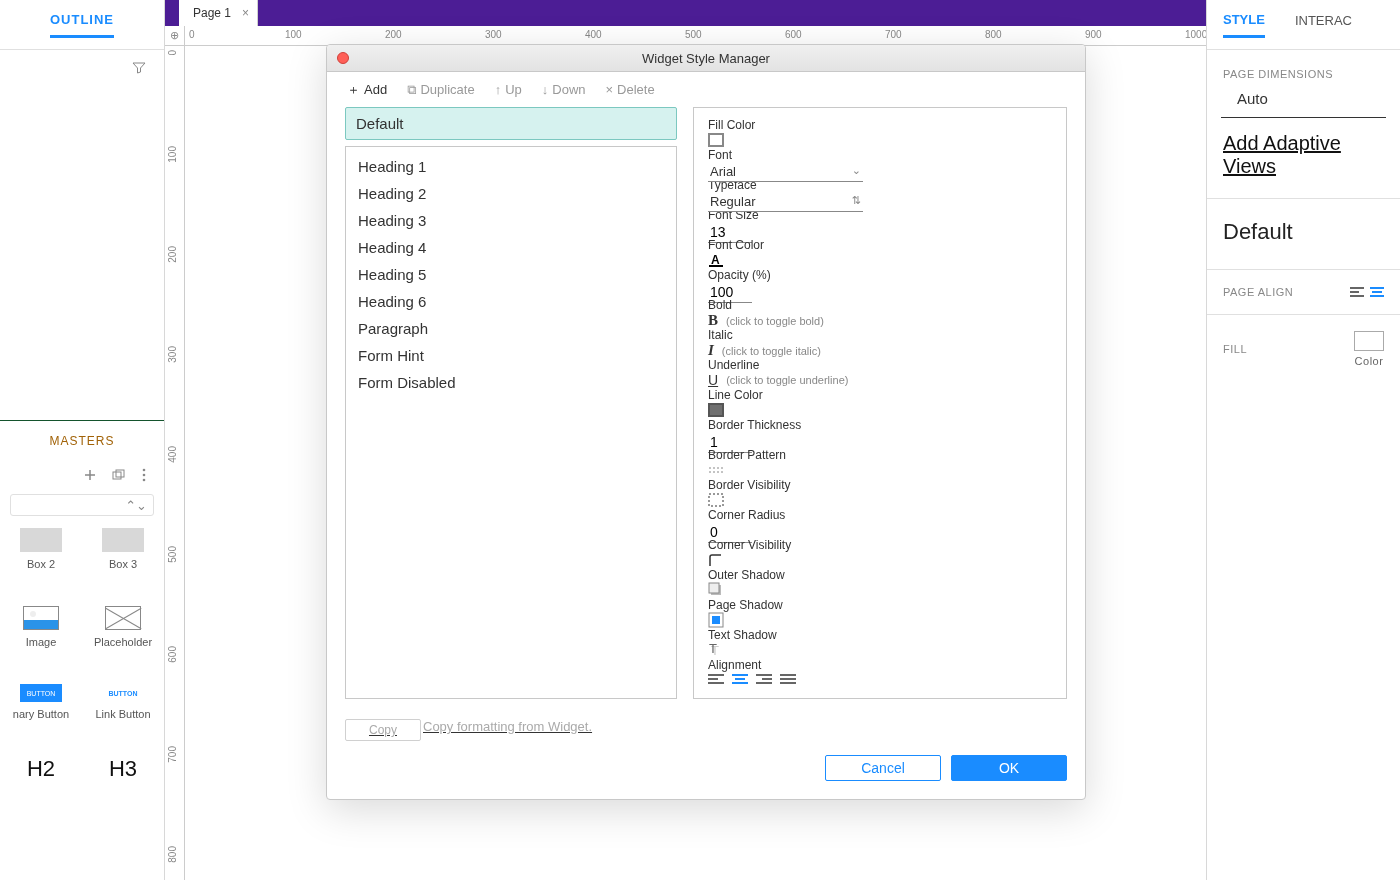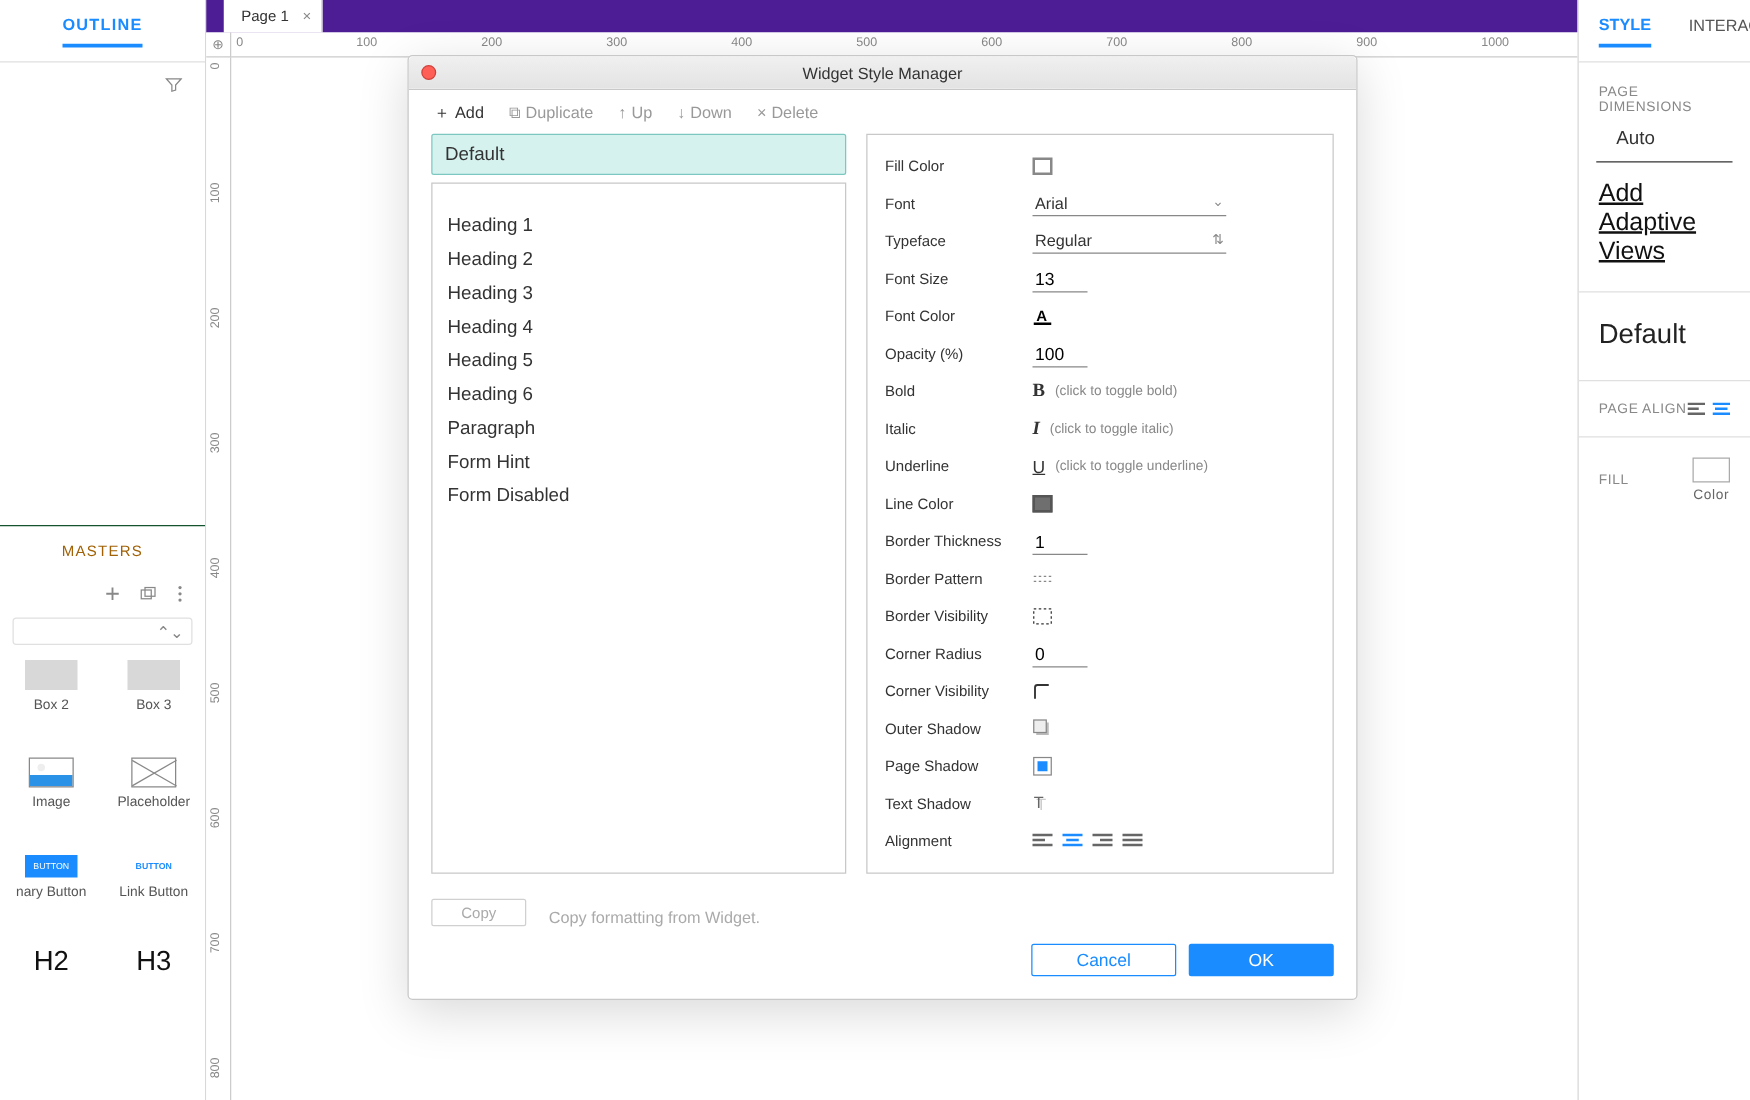--- a/index.html
+++ b/index.html
@@ -34,21 +34,21 @@
 
 
 .canvas-area { position: absolute; left: 165px; top: 26px; right: 0; bottom: 0; background: #fff; }
 .ruler-corner { position: absolute; left: 0; top: 0; width: 20px; height: 20px; border-right: 1px solid #ccc; border-bottom: 1px solid #ccc; display: flex; align-items: center; justify-content: center; color: #888; font-size: 11px; }
 .ruler-h { position: absolute; left: 20px; right: 0; top: 0; height: 20px; border-bottom: 1px solid #ccc; }
 .ruler-v { position: absolute; left: 0; top: 20px; bottom: 0; width: 20px; border-right: 1px solid #ccc; }
 .ruler-tick-h { position: absolute; top: 3px; font-size: 10px; color: #888; }
 .ruler-tick-v { position: absolute; left: 2px; font-size: 10px; color: #888; writing-mode: vertical-rl; transform: rotate(180deg); }
 
 
-.right-panel { position: absolute; right: 0; top: 0; width: 138px; height: 100%; background: #fff; border-left: 1px solid #d8d8d8; padding: 0 0 0 0; }
+.right-panel { position: absolute; right: 0; top: 0; width: 194px; height: 100%; background: #fff; border-left: 1px solid #d8d8d8; padding: 0 0 0 0; }
 .right-tabs { height: 50px; display: flex; align-items: center; gap: 30px; padding-left: 16px; border-bottom: 1px solid #e0e0e0; overflow: hidden; }
 .right-tab { font-size: 13px; color: #555; padding-bottom: 8px; }
 .right-tab.active { color: #1a8cff; font-weight: bold; border-bottom: 3px solid #1a8cff; }
 .right-section-label { font-size: 11px; color: #888; letter-spacing: 0.5px; padding: 18px 16px 6px; }
 .right-value { font-size: 15px; padding: 4px 16px 10px; border-bottom: 1px solid #333; margin: 0 14px; }
 .right-link { font-size: 20px; padding: 14px 16px; text-decoration: underline; color: #111; }
 .right-divider { height: 1px; background: #e0e0e0; margin: 6px 0; }
 .right-style-name { font-size: 22px; padding: 14px 16px 18px; color: #222; }
 .right-row { display: flex; align-items: center; justify-content: space-between; padding: 10px 16px; font-size: 11px; color: #888; letter-spacing: 0.5px; }
 .align-icons { display: flex; gap: 6px; }
@@ -60,37 +60,37 @@
 .dialog { position: absolute; left: 326px; top: 44px; width: 760px; height: 756px; background: #fff; border: 1px solid #c8c8c8; border-radius: 4px; box-shadow: 0 10px 40px rgba(0,0,0,0.15); display: flex; flex-direction: column; }
 .dialog-titlebar { height: 28px; background: linear-gradient(#f0f0f0, #e3e3e3); border-bottom: 1px solid #c8c8c8; display: flex; align-items: center; justify-content: center; position: relative; border-radius: 4px 4px 0 0; }
 .dialog-titlebar .close-dot { position: absolute; left: 10px; width: 12px; height: 12px; border-radius: 50%; background: #ff5f57; border: 1px solid #d0403a; }
 .dialog-title { font-size: 13px; color: #333; }
 .dialog-toolbar { height: 36px; display: flex; align-items: center; gap: 20px; padding-left: 20px; font-size: 13px; color: #999; }
 .dialog-toolbar .tb-item { display: flex; align-items: center; gap: 4px; }
 .dialog-toolbar .tb-item.enabled { color: #333; }
 .dialog-body { flex: 1; display: flex; gap: 16px; padding: 0 18px 12px; }
 .style-list-wrap { width: 332px; display: flex; flex-direction: column; gap: 6px; }
 .style-selected { border: 1px solid #7cc8c0; background: #d6f2ef; padding: 7px 10px; font-size: 15px; border-radius: 2px; }
-.style-list { border: 1px solid #c8c8c8; flex: 1; padding: 20px 0; }
+.style-list { border: 1px solid #c8c8c8; flex: 1; padding: 6px 0; }
 .style-item { padding: 5px 12px; font-size: 15px; color: #333; }
 .props-panel { flex: 1; border: 1px solid #c8c8c8; padding: 10px 14px; font-size: 12px; overflow-y: auto; }
-.prop-row { display: flex; align-items: center; height: 30px; }
+.prop-row { display: flex; align-items: flex-start; height: 30px; flex-direction: column; }
 .prop-label { width: 118px; color: #333; font-size: 12px; }
 .prop-control { flex: 1; display: flex; align-items: center; gap: 8px; }
 .prop-input { border: none; border-bottom: 1px solid #888; font-size: 14px; padding: 2px 2px; outline: none; }
 .prop-input.sm { width: 44px; }
 .prop-select { width: 155px; border: none; border-bottom: 1px solid #888; font-size: 13px; padding: 2px 2px; background: #fff; position: relative; }
 .prop-select .caret { position: absolute; right: 2px; top: 2px; color: #888; font-size: 11px; }
 .prop-swatch { width: 16px; height: 14px; border: 2px solid #888; background: #fff; }
 .prop-swatch.dark { background: #6f6f6f; border-color: #555; }
 .prop-hint { color: #888; font-size: 11px; }
 .align-btn { width: 16px; height: 12px; display: inline-flex; flex-direction: column; gap: 2px; }
 .align-btn span { height: 2px; background: #666; }
 .align-btn.active span { background: #1a8cff; }
-.dialog-footer-row { padding: 8px 18px 0; display: flex; gap: 18px; align-items: flex-end; }
+.dialog-footer-row { padding: 8px 18px 0; display: flex; gap: 2px; align-items: flex-start; text-decoration: underline; }
 .copy-btn { width: 76px; height: 22px; border: 1px solid #d0d0d0; background: #fff; color: #aaa; font-size: 12px; border-radius: 2px; }
 .copy-hint { color: #aaa; font-size: 13px; }
 .dialog-buttons { padding: 14px 18px 18px; display: flex; justify-content: flex-end; gap: 10px; }
 .btn { width: 116px; height: 26px; border-radius: 2px; font-size: 14px; display: flex; align-items: center; justify-content: center; cursor: pointer; }
 .btn-cancel { border: 1px solid #1a8cff; color: #1a8cff; background: #fff; }
 .btn-ok { background: #1a8cff; color: #fff; border: 1px solid #1a8cff; }
 
 .icon { display: inline-flex; }
 svg { display: block; }
 </style>

